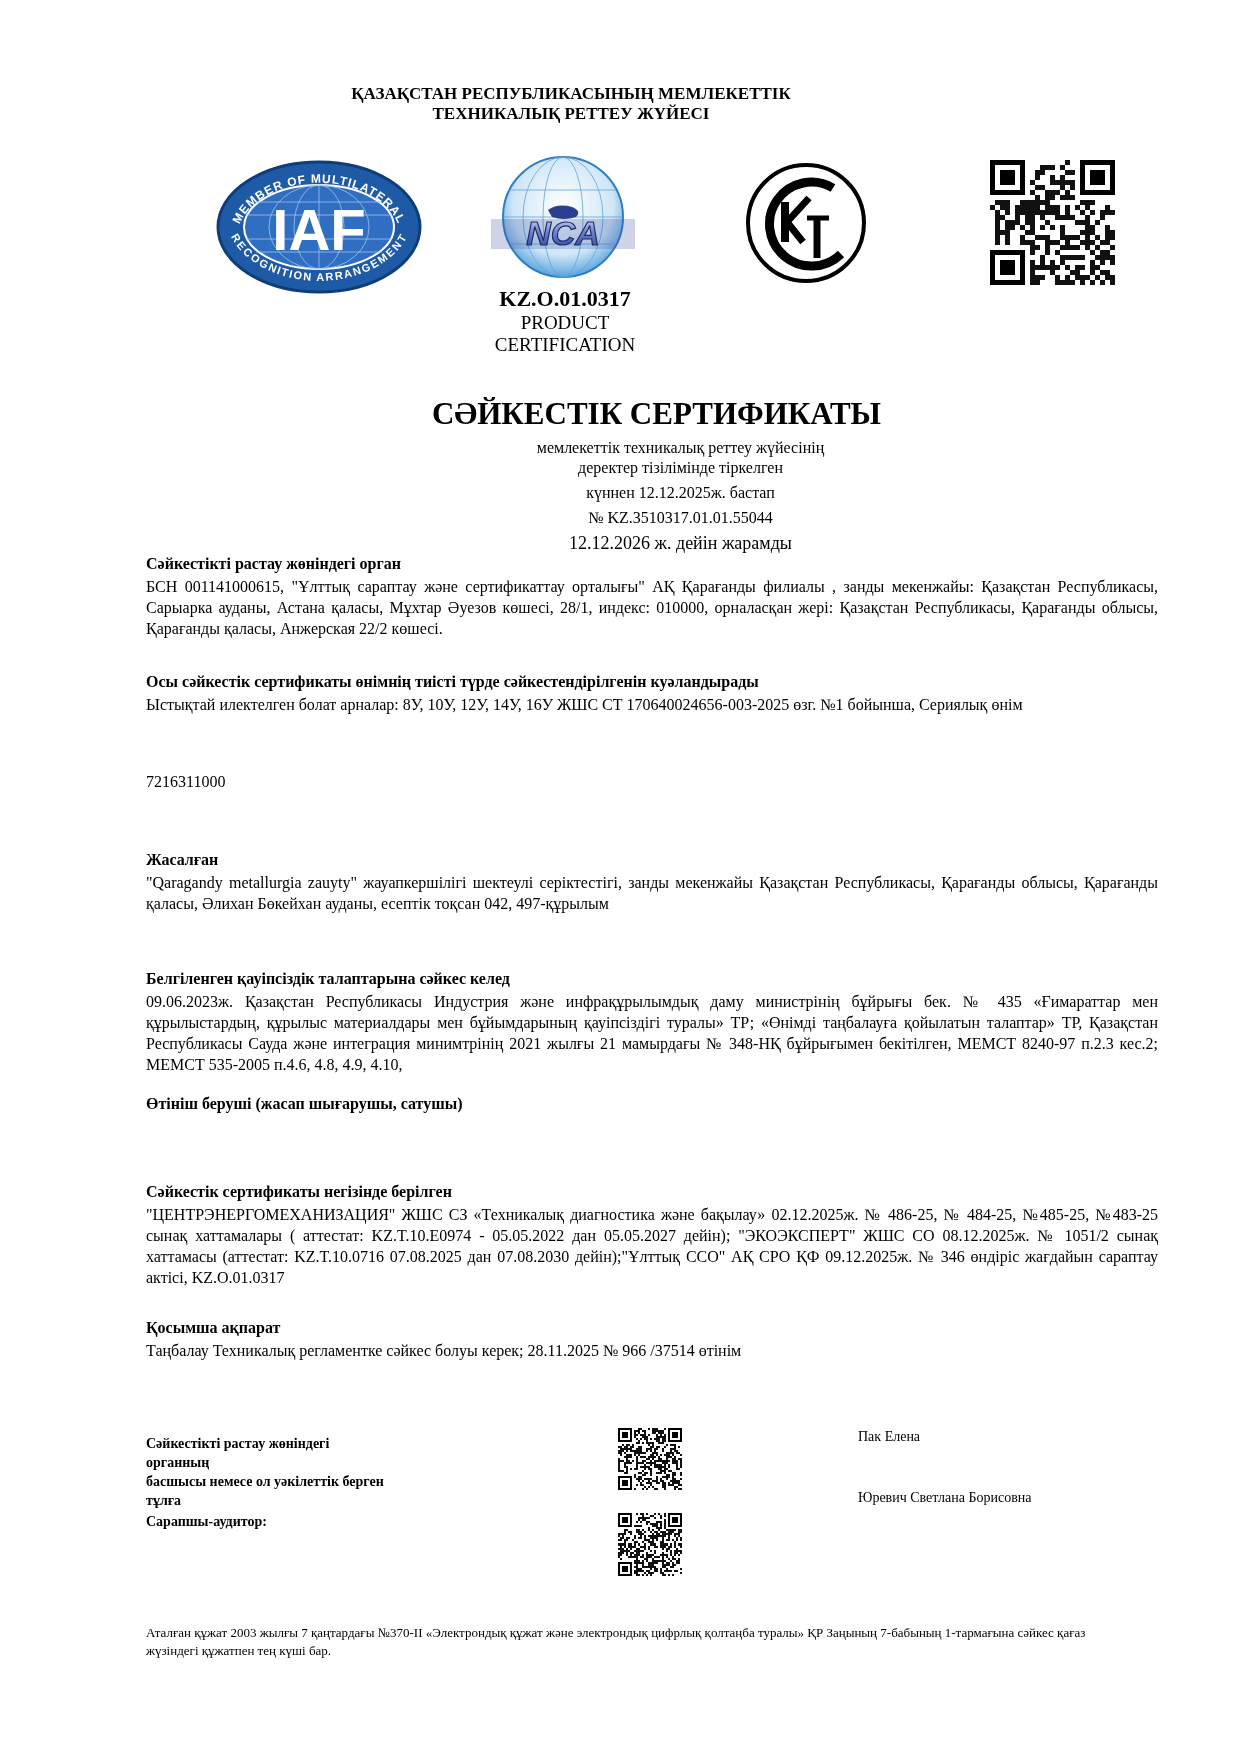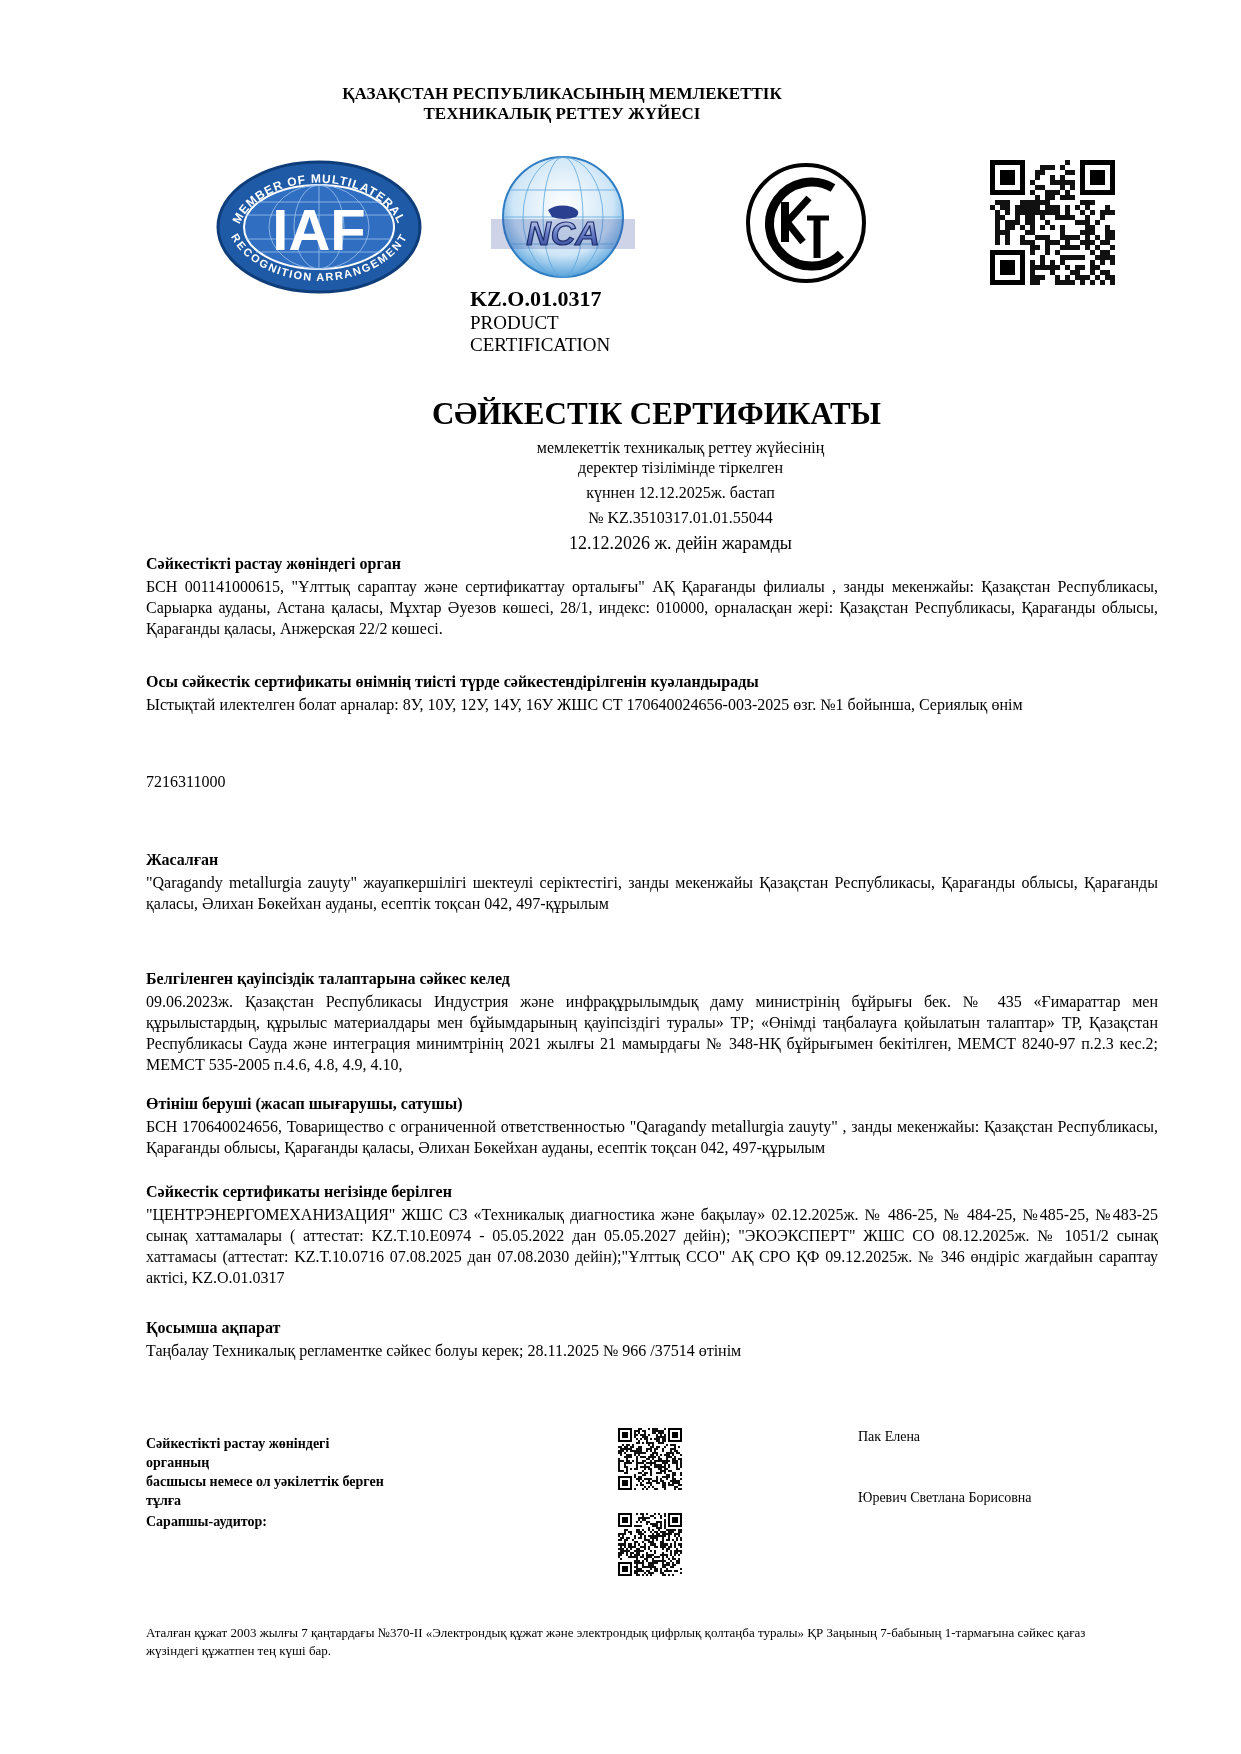--- a/index.html
+++ b/index.html
@@ -1,30 +1,30 @@
 <!DOCTYPE html>
 <html><head>
 <meta charset="utf-8">
 <style>
   * { box-sizing: border-box; margin: 0; padding: 0; }
   html, body { width: 1241px; height: 1754px; background: #ffffff; }
   body { font-family: "Liberation Serif", "DejaVu Serif", serif; color: #000; position: relative; overflow: hidden; }
 
-  .top-title { position: absolute; top: 84px; left: 4px; width: 996px; text-align: center; font-weight: bold; font-size: 17px; line-height: 20px; }
+  .top-title { position: absolute; top: 84px; left: 13px; width: 996px; text-align: center; font-weight: bold; font-size: 17px; line-height: 20px; }
   .top-title div { width: 100%; }
   .top-title .l1 { padding-left: 120px; }
   .top-title .l2 { padding-left: 120px; }
 
   .logo { position: absolute; }
   .logo-iaf { left: 216px; top: 160px; width: 206px; height: 135px; }
   .logo-nca { left: 488px; top: 155px; width: 150px; height: 128px; }
   .logo-kz { left: 745px; top: 162px; width: 122px; height: 122px; }
   .logo-qr { left: 990px; top: 160px; width: 125px; height: 125px; }
 
-  .acc-block { position: absolute; left: 470px; top: 286px; width: 190px; text-align: left; }
+  .acc-block { position: absolute; left: 470px; top: 286px; width: 190px; text-align: center; }
   .acc-code { font-weight: bold; font-size: 22px; line-height: 26px; }
   .acc-line { font-size: 19px; line-height: 22px; }
 
   .cert-title { position: absolute; top: 396px; left: 0; width: 1241px; text-align: center; font-weight: bold; font-size: 31px; padding-left: 72px; }
   .cert-sub { position: absolute; top: 438px; left: 0; width: 1241px; text-align: center; font-size: 16px; line-height: 20px; padding-left: 120px; }
   .cert-sub .s3 { margin-top: 5px; }
   .cert-sub .s4 { margin-top: 5px; }
   .cert-sub .valid { font-size: 18px; margin-top: 5px; }
 
   .section { position: absolute; left: 146px; width: 1012px; font-size: 16px; line-height: 21px; }
@@ -397,21 +397,20 @@
   <p>"Qaragandy metallurgia zauyty" жауапкершілігі шектеулі серіктестігі, занды мекенжайы Қазақстан Республикасы, Қарағанды облысы, Қарағанды қаласы, Әлихан Бөкейхан ауданы, есептік тоқсан 042, 497-құрылым</p>
 </div>
 
 <div class="section s-safety">
   <h3>Белгіленген қауіпсіздік талаптарына сәйкес келед</h3>
   <p>09.06.2023ж. Қазақстан Республикасы Индустрия және инфрақұрылымдық даму министрінің бұйрығы бек. № 435 «Ғимараттар мен құрылыстардың, құрылыс материалдары мен бұйымдарының қауіпсіздігі туралы» ТР; «Өнімді таңбалауға қойылатын талаптар» ТР, Қазақстан Республикасы Сауда және интеграция минимтрінің 2021 жылғы 21 мамырдағы № 348-НҚ бұйрығымен бекітілген, МЕМСТ 8240-97 п.2.3 кес.2; МЕМСТ 535-2005 п.4.6, 4.8, 4.9, 4.10,</p>
 </div>
 
 <div class="section s-applicant">
   <h3>Өтініш беруші (жасап шығарушы, сатушы)</h3>
-  <p>БСН 170640024656, Товарищество с ограниченной ответственностью "Qaragandy metallurgia zauyty" , занды мекенжайы: Қазақстан Республикасы, Қарағанды облысы, Қарағанды қаласы, Әлихан Бөкейхан ауданы, есептік тоқсан 042, 497-құрылым</p>
 </div>
 
 <div class="section s-basis">
   <h3>Сәйкестік сертификаты негізінде берілген</h3>
   <p>"ЦЕНТРЭНЕРГОМЕХАНИЗАЦИЯ" ЖШС СЗ «Техникалық диагностика және бақылау» 02.12.2025ж. № 486-25, № 484-25, №485-25, №483-25 сынақ хаттамалары ( аттестат: KZ.T.10.E0974 - 05.05.2022 дан 05.05.2027 дейін); "ЭКОЭКСПЕРТ" ЖШС СО 08.12.2025ж. № 1051/2 сынақ хаттамасы (аттестат: KZ.T.10.0716 07.08.2025 дан 07.08.2030 дейін);"Ұлттық ССО" АҚ СРО ҚФ 09.12.2025ж. № 346 өндіріс жағдайын сараптау актісі, KZ.O.01.0317</p>
 </div>
 
 <div class="section s-extra">
   <h3>Қосымша ақпарат</h3>
   <p>Таңбалау Техникалық регламентке сәйкес болуы керек; 28.11.2025 № 966 /37514 өтінім</p>

